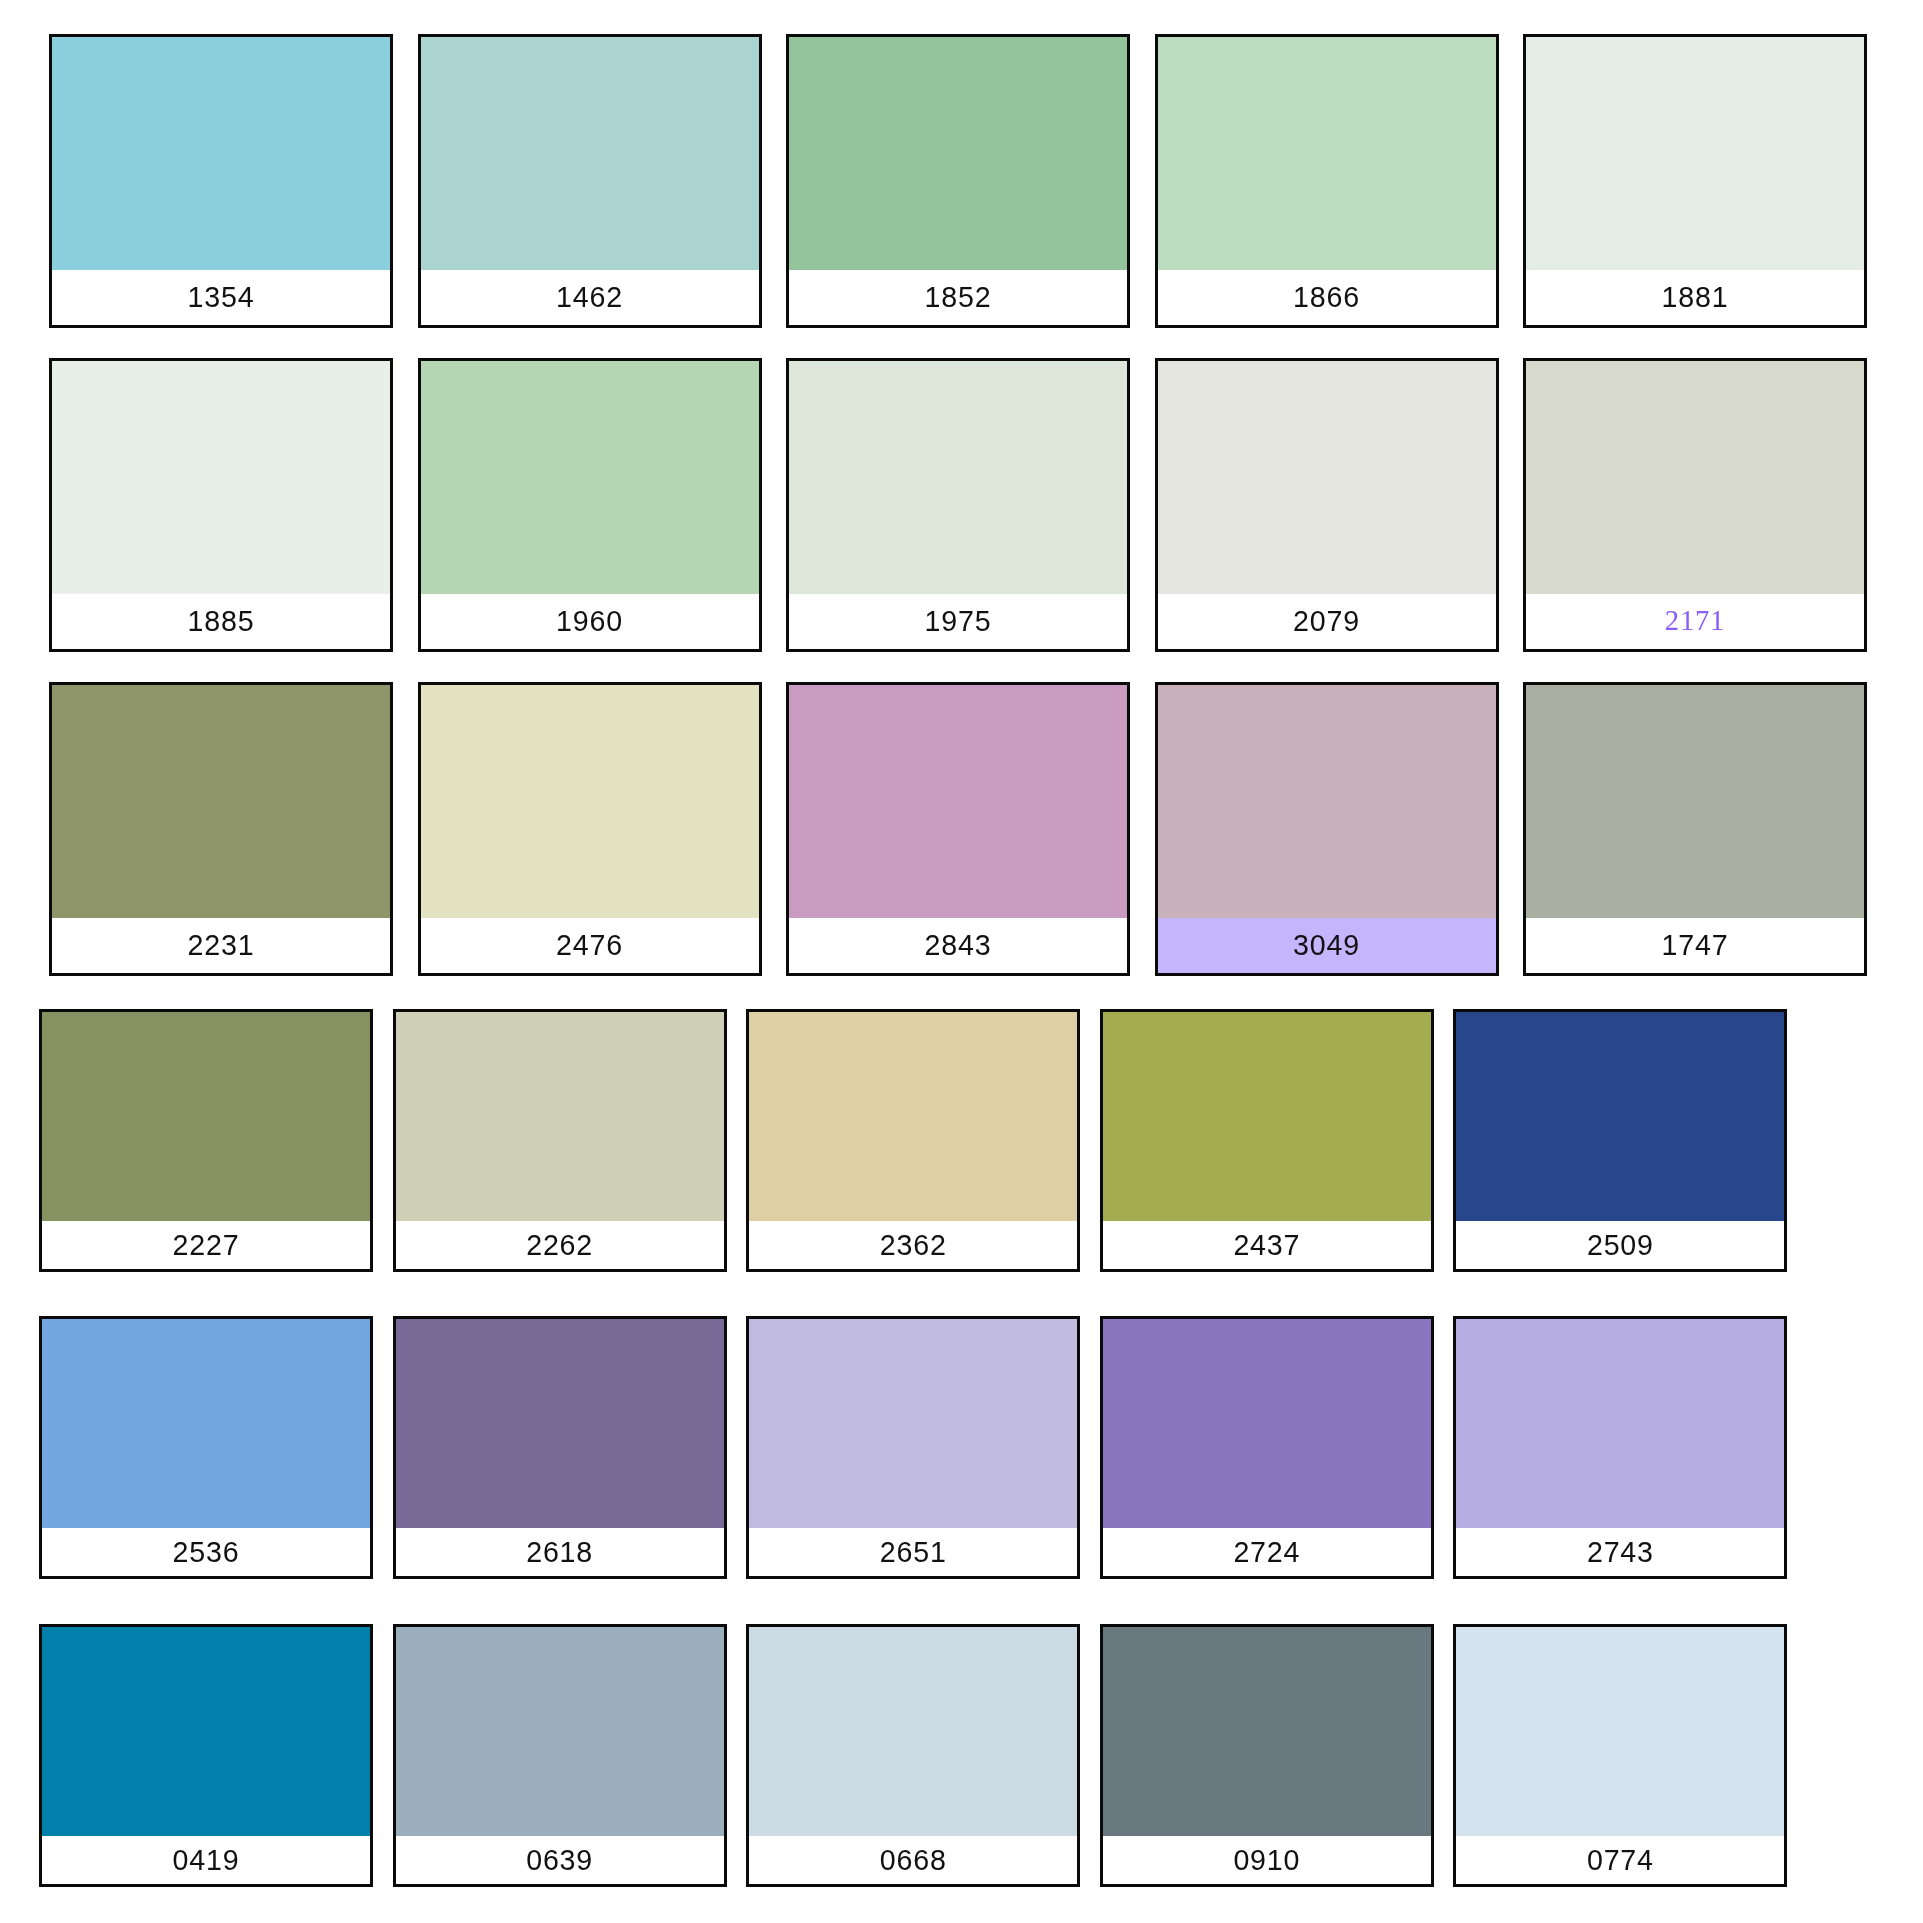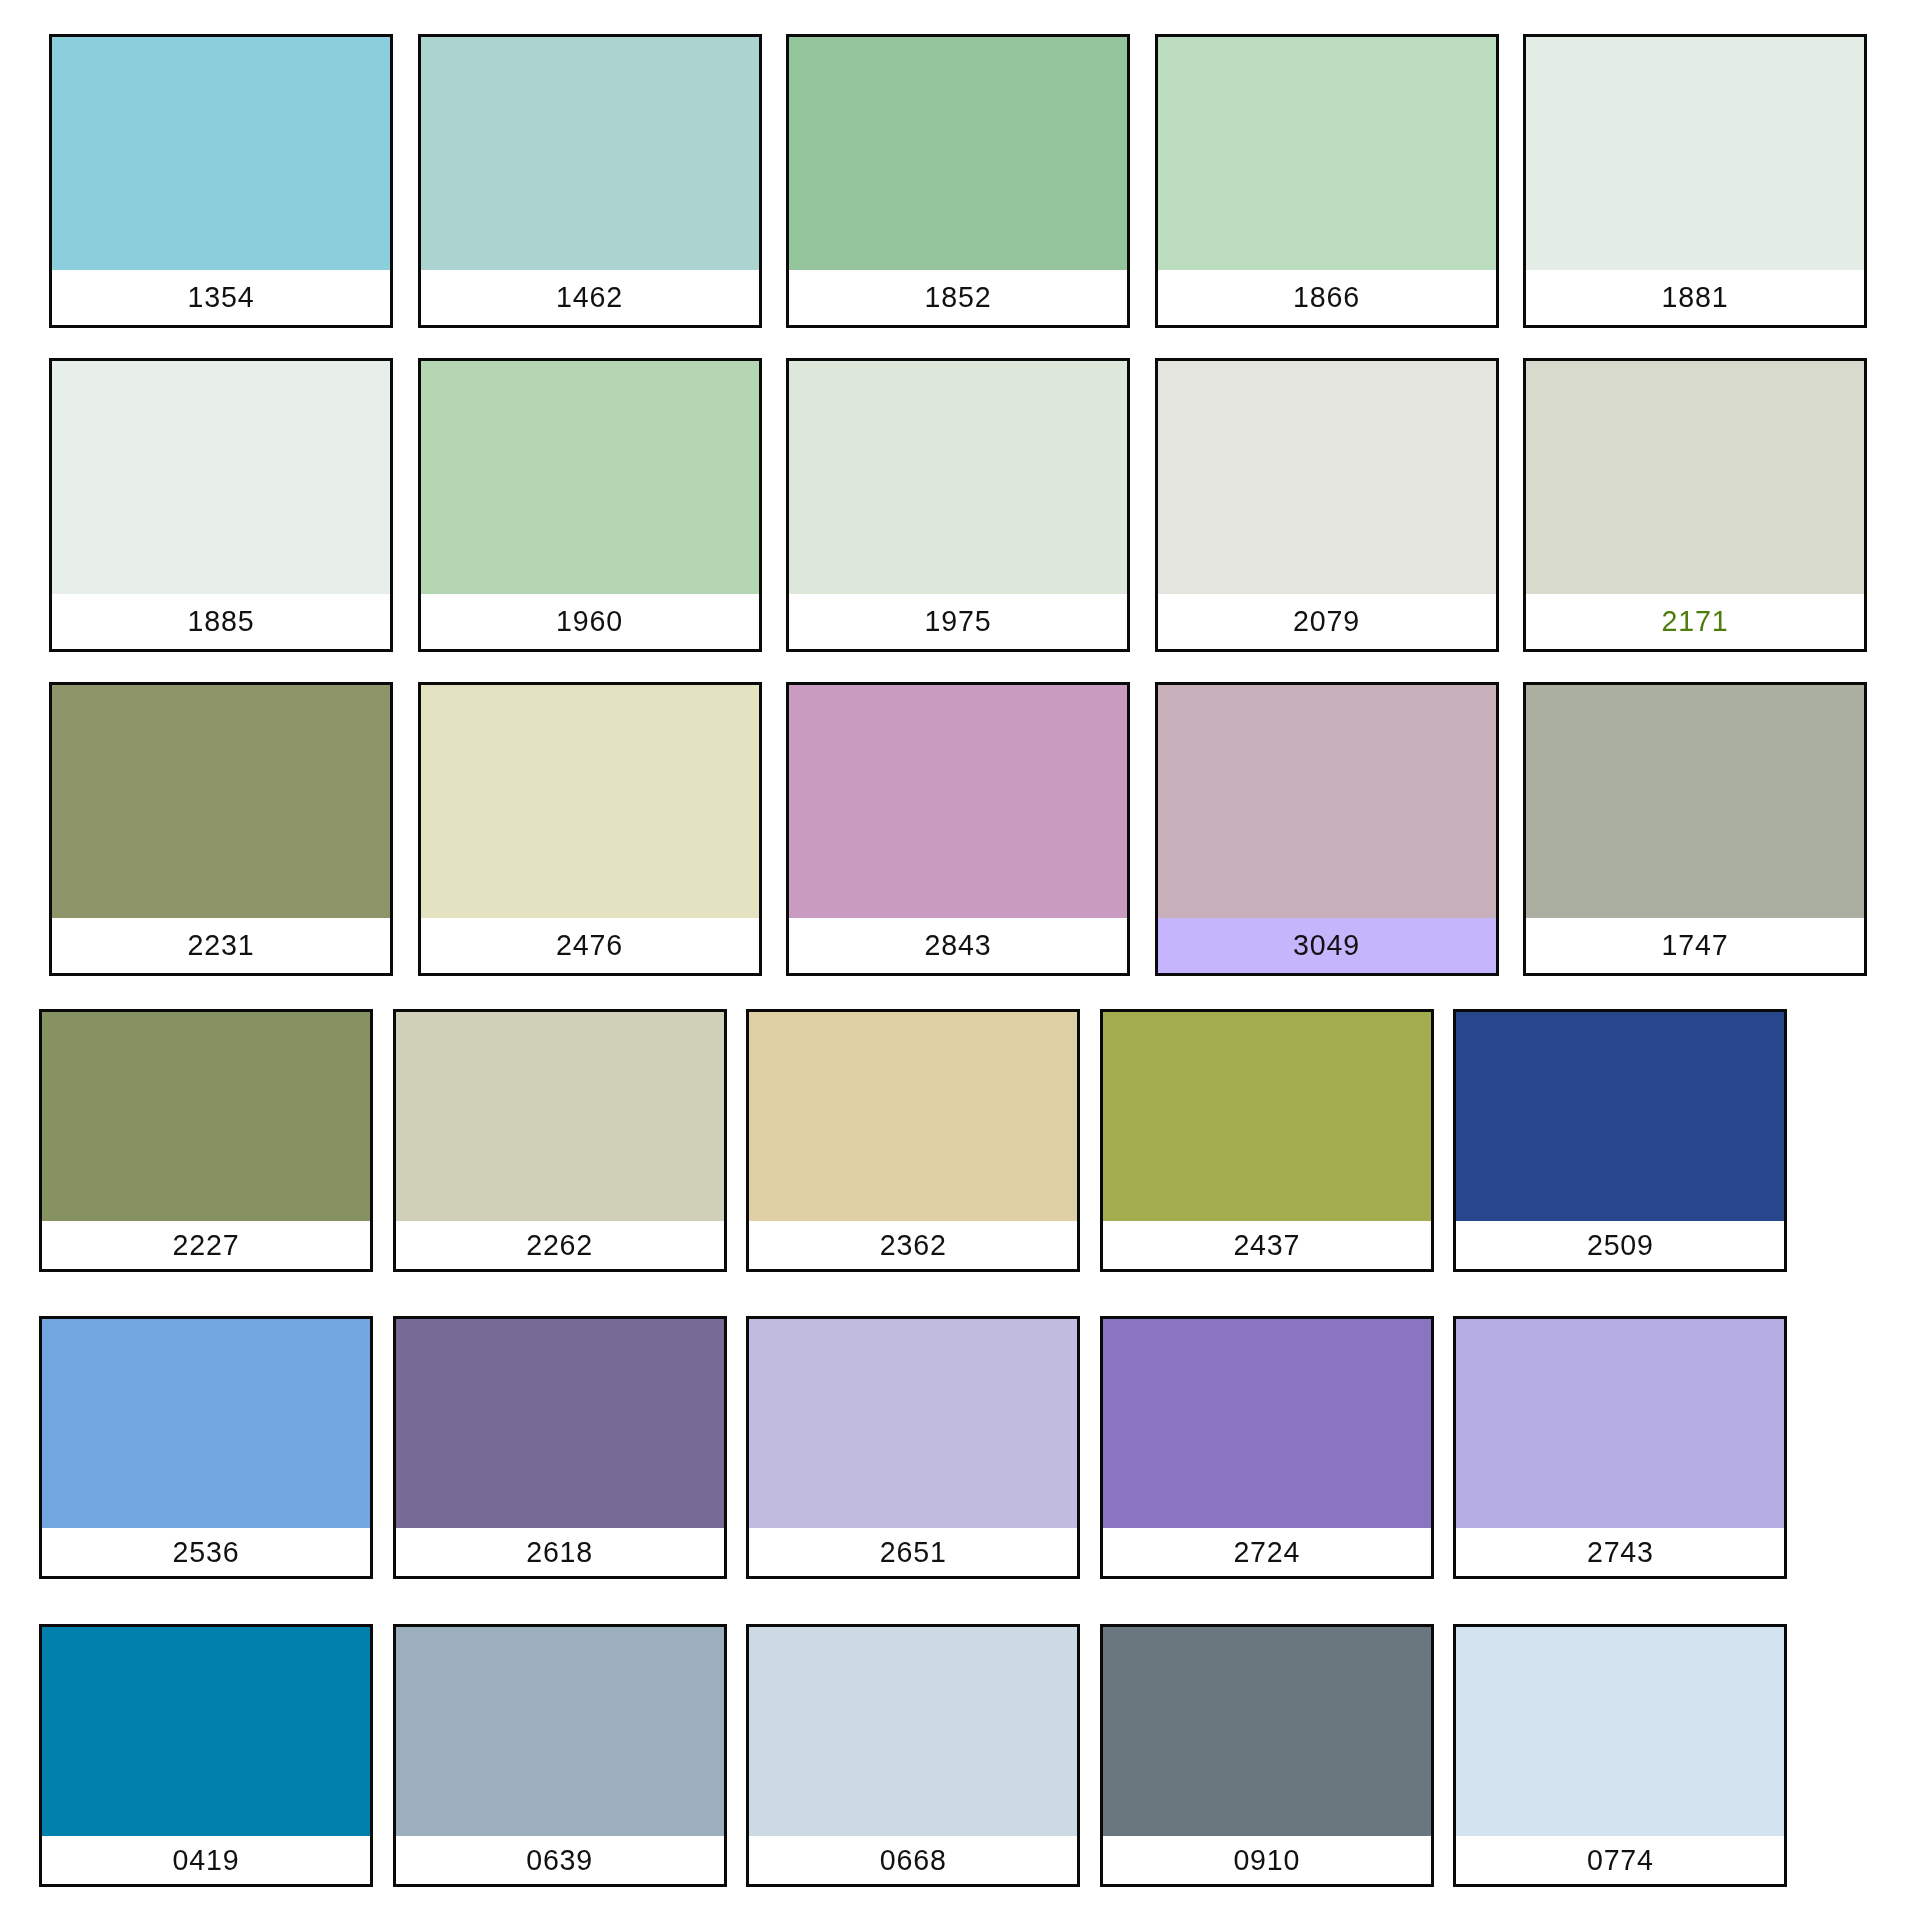--- a/index.html
+++ b/index.html
@@ -117,21 +117,21 @@
       </div>
       <div class="swatch-card" style="width: 344px; height: 294px; border-color: rgb(10, 10, 10); border-width: 3.8px; margin-left: 24.5px;">
         <div class="swatch-color" style="background: rgb(229, 229, 224); height: 233px;"></div>
         <div class="swatch-label-band" style="background: rgb(255, 255, 255);">
           <span class="swatch-label" style="color: rgb(17, 17, 17);">2079</span>
         </div>
       </div>
       <div class="swatch-card" style="width: 344px; height: 294px; border-color: rgb(10, 10, 10); border-width: 3.8px; margin-left: 24.5px;">
         <div class="swatch-color" style="background: rgb(216, 218, 205); height: 233px;"></div>
         <div class="swatch-label-band" style="background: rgb(255, 255, 255);">
-          <span class="swatch-label" style="color: #4d7c0f;">2171</span>
+          <span class="swatch-label" style="color: #8b5cf6; font-family: Liberation Serif, serif;">2171</span>
         </div>
       </div>
     </div>
     <div class="swatch-row" style="position: absolute; left: 49px; top: 682px;">
       <div class="swatch-card" style="width: 344px; height: 294px; border-color: rgb(10, 10, 10); border-width: 3.8px;">
         <div class="swatch-color" style="background: rgb(141, 149, 105); height: 233px;"></div>
         <div class="swatch-label-band" style="background: rgb(255, 255, 255);">
           <span class="swatch-label" style="color: rgb(17, 17, 17);">2231</span>
         </div>
       </div>

